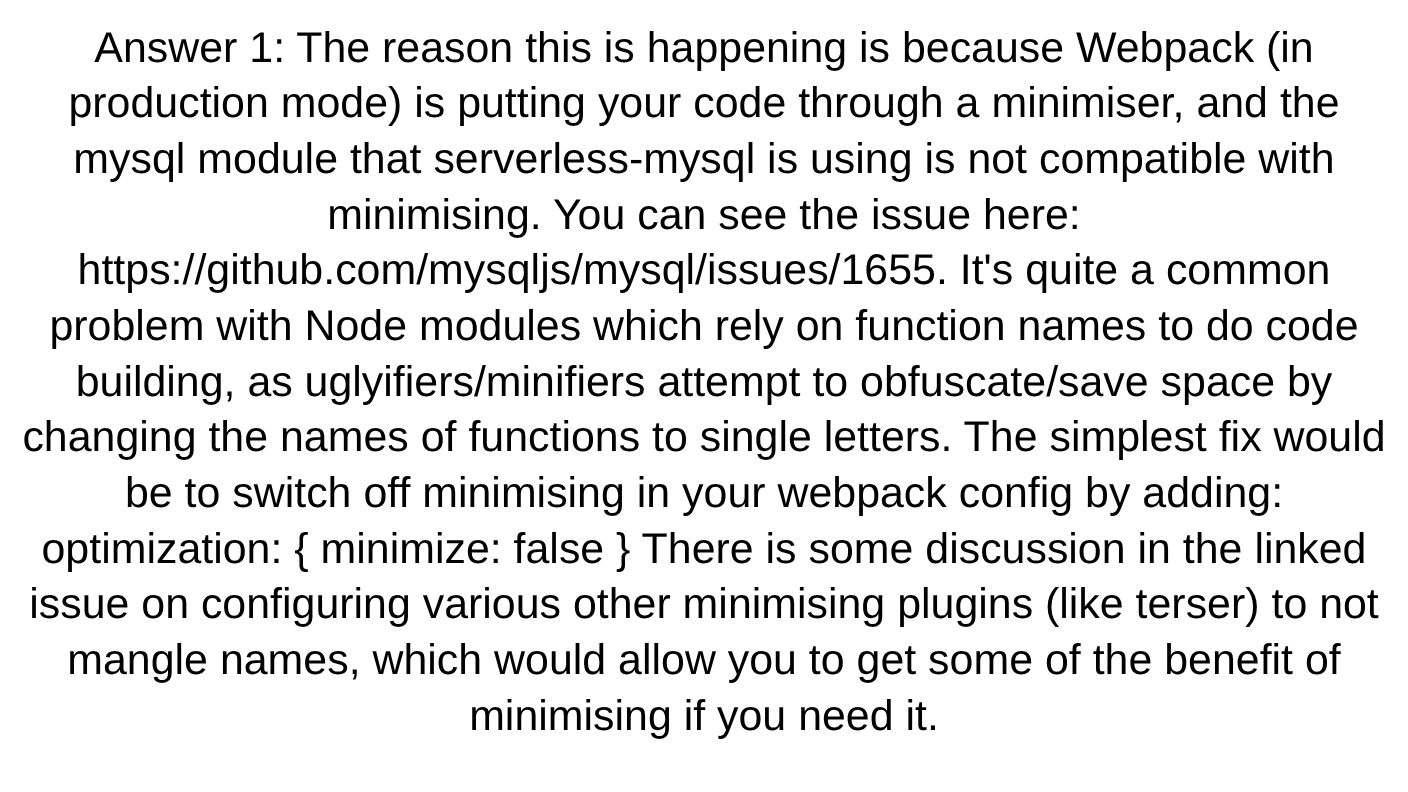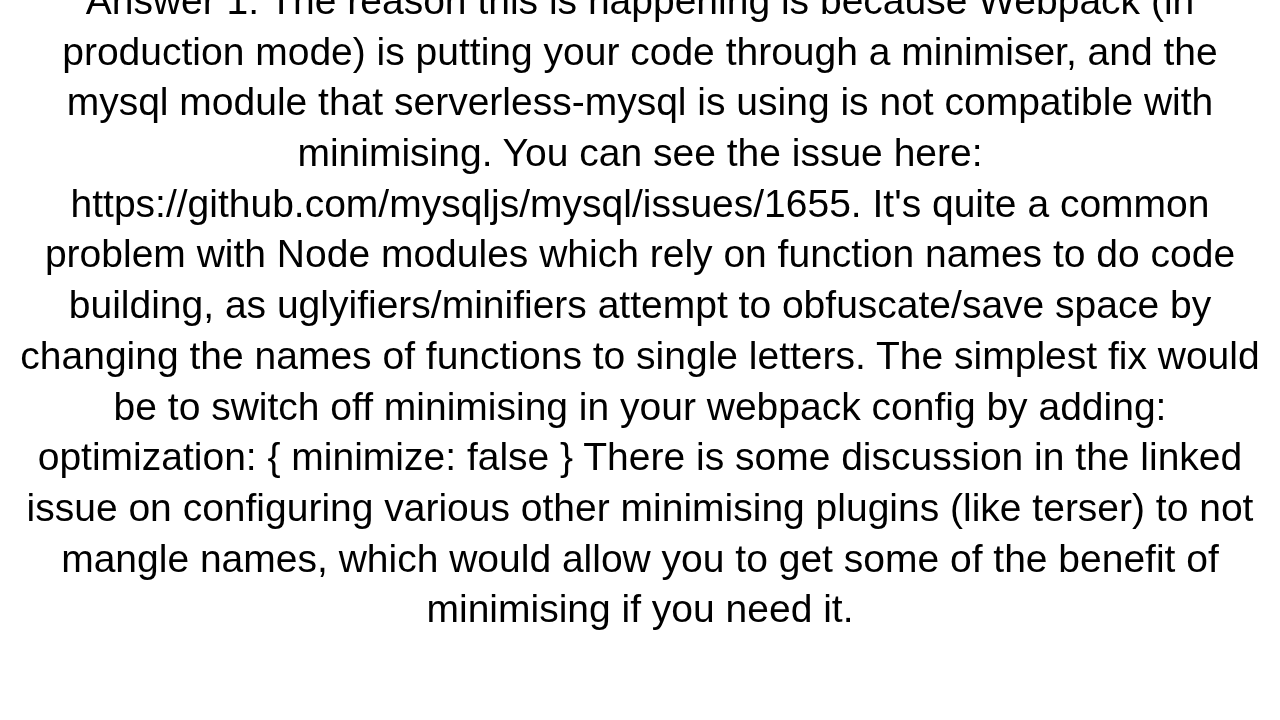--- a/index.html
+++ b/index.html
@@ -1,21 +1,21 @@
 <!DOCTYPE html>
 <html><head>
   <meta charset="utf-8">
   <style>
     * { margin: 0; padding: 0; box-sizing: border-box; }
     html, body { width: 1280px; height: 720px; overflow: hidden; background: #fff; }
     .page {
       width: 1280px;
       height: 720px;
       display: flex;
-      align-items: flex-start;
+      align-items: center;
       justify-content: center;
       font-family: Arial, Helvetica, sans-serif;
       color: #000;
     }
     .answer-text {
       width: 1260px;
       text-align: center;
       font-size: 39px;
       line-height: 1.30;
       letter-spacing: 0px;

